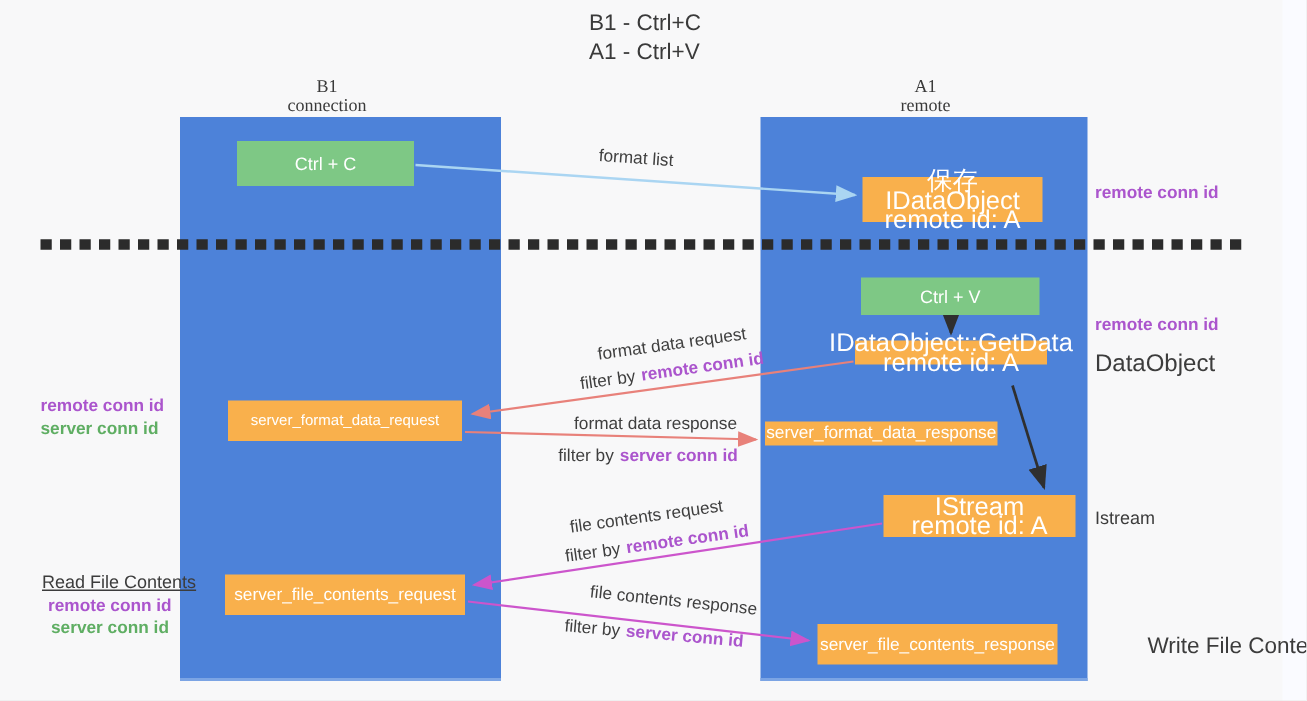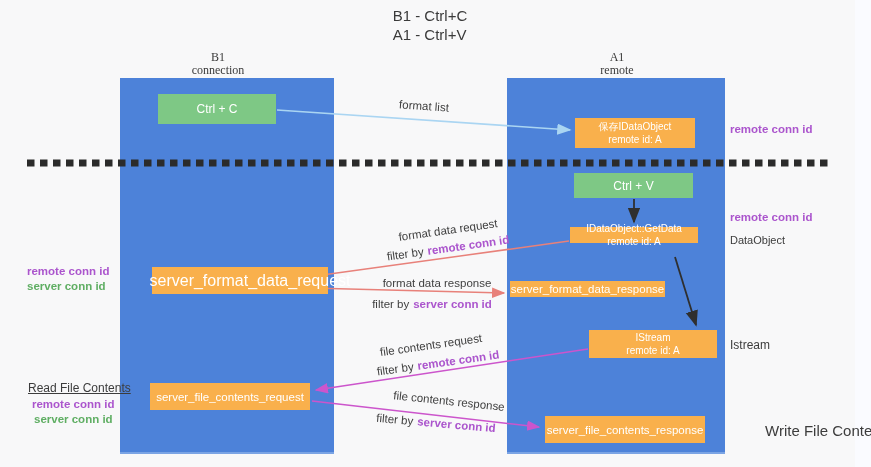--- a/index.html
+++ b/index.html
@@ -15,21 +15,21 @@
   .col-header{position:absolute;transform:translateX(-50%);text-align:center;
     font-size:12px;line-height:13px;color:#3a3a3a;font-family:Liberation Serif, serif;}
   .col{position:absolute;top:78px;height:374px;background:#4d82d9;border-bottom:2px solid #7ba4e4;}
   .col.left{left:120px;width:214px;}
   .col.right{left:507px;width:218px;}
   svg.connectors{position:absolute;left:0;top:0;width:871px;height:467px;pointer-events:none;}
   .box{position:absolute;display:flex;flex-direction:column;align-items:center;
     justify-content:center;color:#ffffff;text-align:center;font-size:12px;line-height:14px;}
   .box.green{background:#7ec885;}
   .box.orange{background:#f9b04c;}
-  .box .l2{font-size:10px;line-height:13px;}
+  .box .l2{font-size:17px;line-height:13px;}
   .flow-label{position:absolute;white-space:nowrap;font-size:11.5px;color:#3f3f3f;
     transform:translate(-50%,-50%) rotate(var(--r,0deg));}
   .side-label{position:absolute;white-space:nowrap;font-size:11.5px;color:#3c3c3c;}
   .purple{color:#ab55cd;font-weight:bold;}
   .greentxt{color:#5fae63;font-weight:bold;}
   .sp{margin-left:4px;}
 </style>
 </head>
 <body>
 
@@ -78,28 +78,28 @@
     <line x1="312" y1="401" x2="539" y2="427" stroke="#cc55cc" stroke-width="1.5" marker-end="url(#ah-magenta)"></line>
   </svg>
 
   <div class="box green" style="left:158px;top:94px;width:118px;height:30px;">
     <div>Ctrl + C</div>
   </div>
   <div class="box orange" style="left:575px;top:118px;width:120px;height:30px;">
     <div class="l2">保存IDataObject</div>
     <div class="l2">remote id: A</div>
   </div>
-  <div class="box green" style="left:574px;top:173px;width:119px;height:25px;">
+  <div class="box green" style="left:574px;top:185px;width:119px;height:25px;">
     <div>Ctrl + V</div>
   </div>
   <div class="box orange" style="left:570px;top:227px;width:128px;height:16px;">
     <div class="l2">IDataObject::GetData</div>
     <div class="l2">remote id: A</div>
   </div>
-  <div class="box orange" style="left:152px;top:267px;width:156px;height:27px;font-size:16px;padding-left:20px;">
+  <div class="box orange" style="left:152px;top:267px;width:156px;height:27px;font-size:10px;">
     <div>server_format_data_request</div>
   </div>
   <div class="box orange" style="left:510px;top:281px;width:155px;height:16px;font-size:11.5px;">
     <div>server_format_data_response</div>
   </div>
   <div class="box orange" style="left:589px;top:330px;width:128px;height:28px;">
     <div class="l2">IStream</div>
     <div class="l2">remote id: A</div>
   </div>
   <div class="box orange" style="left:545px;top:416px;width:160px;height:27px;font-size:11.5px;">
@@ -122,21 +122,21 @@
   <div class="flow-label" style="left:438px;top:363px;--r:-8deg;">
     <span>filter by</span><span class="purple sp">remote conn id</span>
   </div>
   <div class="flow-label" style="left:449px;top:401px;--r:6deg;">file contents response</div>
   <div class="flow-label" style="left:436px;top:423px;--r:5deg;">
     <span>filter by</span><span class="purple sp">server conn id</span>
   </div>
 
   <div class="side-label purple" style="left:730px;top:123px;">remote conn id</div>
   <div class="side-label purple" style="left:730px;top:211px;">remote conn id</div>
-  <div class="side-label" style="left:730px;top:234px;font-size:11px;">DataObject</div>
+  <div class="side-label" style="left:730px;top:234px;font-size:16px;">DataObject</div>
   <div class="side-label" style="left:730px;top:338px;font-size:12px;">Istream</div>
   <div class="side-label" style="left:734px;top:422px;font-size:15px;margin-left:31px;">Write File Contents</div>
 
   <div class="side-label purple" style="left:27px;top:265px;">remote conn id</div>
   <div class="side-label greentxt" style="left:27px;top:280px;">server conn id</div>
   <div class="side-label" style="left:28px;top:381px;font-size:12px;text-decoration:underline;">Read File Contents</div>
   <div class="side-label purple" style="left:32px;top:398px;">remote conn id</div>
   <div class="side-label greentxt" style="left:34px;top:413px;">server conn id</div>
 </div>
 

